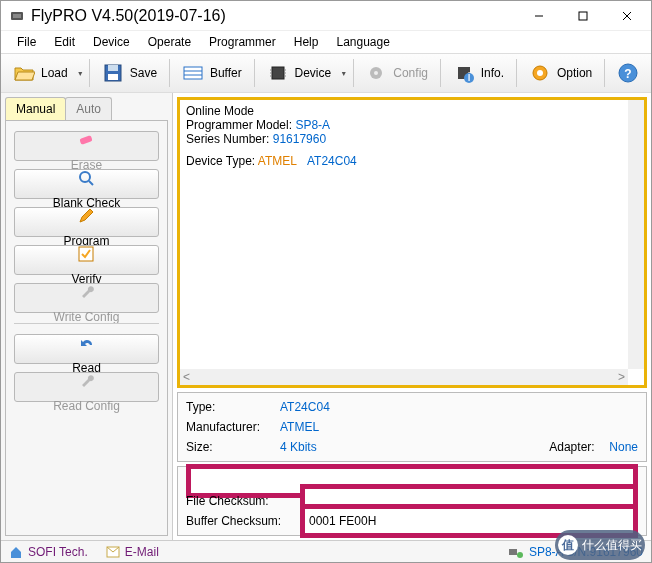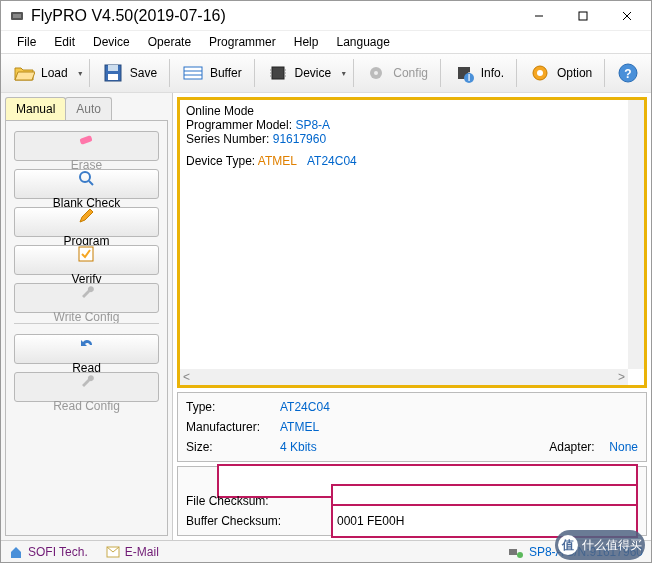--- a/index.html
+++ b/index.html
@@ -28,21 +28,21 @@
 .right { flex: 1; display: flex; flex-direction: column; padding: 4px; min-width: 0; }
 .outbox { flex: 1; border: 3px solid #eab308; background: #fff; padding: 4px 6px; font-family: Tahoma; font-size: 13px; overflow: hidden; position: relative; }
 .outbox .scroll-v { position: absolute; right: 0; top: 0; bottom: 16px; width: 16px; background: #f0f0f0; }
 .outbox .scroll-h { position: absolute; left: 0; right: 16px; bottom: 0; height: 16px; background: #f0f0f0; display:flex; align-items:center; justify-content:space-between; color:#888; padding:0 3px;}
 .orange { color: #e08000; }
 .blue { color: #0066cc; }
 .infobox { border: 1px solid #bbb; margin-top: 4px; padding: 4px 8px; background: #fafafa; }
 .row { display: flex; align-items: center; height: 20px; gap: 4px; }
 .row .k { width: 90px; }
 .row .v { color: #0066cc; }
-.fld { flex: 1; height: 34px; border: 2px solid #be185d; background: #fff; padding: 0 4px; display: flex; align-items: center; margin-left: 31px; }
+.fld { flex: 1; height: 34px; border: 5px solid #be185d; background: #fff; padding: 0 4px; display: flex; align-items: center; }
 .statusbar { height: 22px; border-top: 1px solid #ccc; display: flex; align-items: center; padding: 0 8px; gap: 18px; background: #f6f6f6; position: relative; }
 .statusbar .slink { color: #701a75; display: flex; align-items: center; gap: 5px; cursor: default; }
 .statusbar .sright { margin-left: auto; display: flex; align-items: center; gap: 6px; color: #0066cc; }
 .badge { position: absolute; right: 6px; bottom: 2px; width: 90px; height: 30px; background: rgba(80,100,130,0.85); border-radius: 15px; display:flex; align-items:center; justify-content:center; color:#fff; font-size:11px; pointer-events:none;}
 svg { display: block; }
 </style>
 </head>
 <body>
 
 <div class="window">

